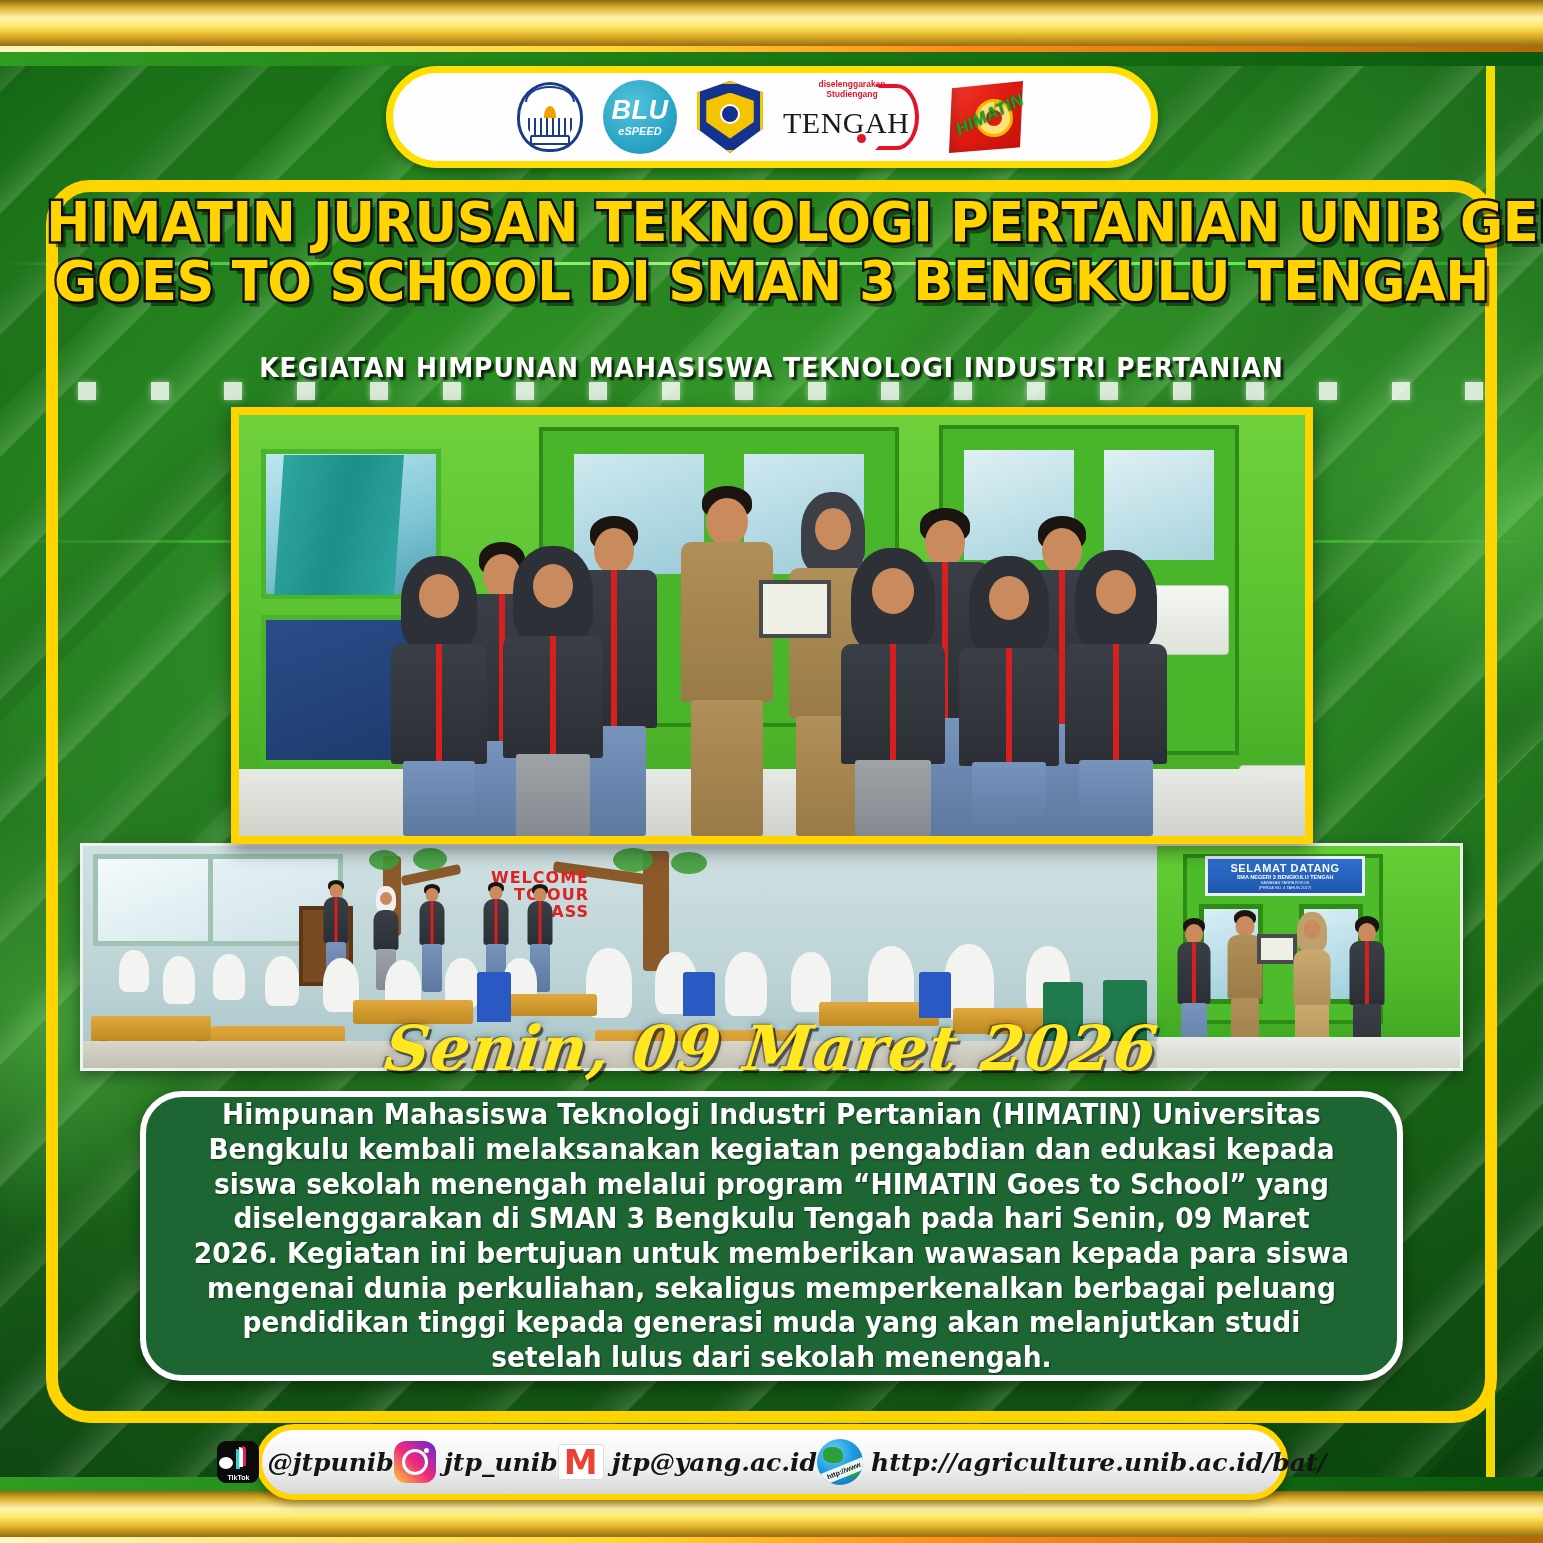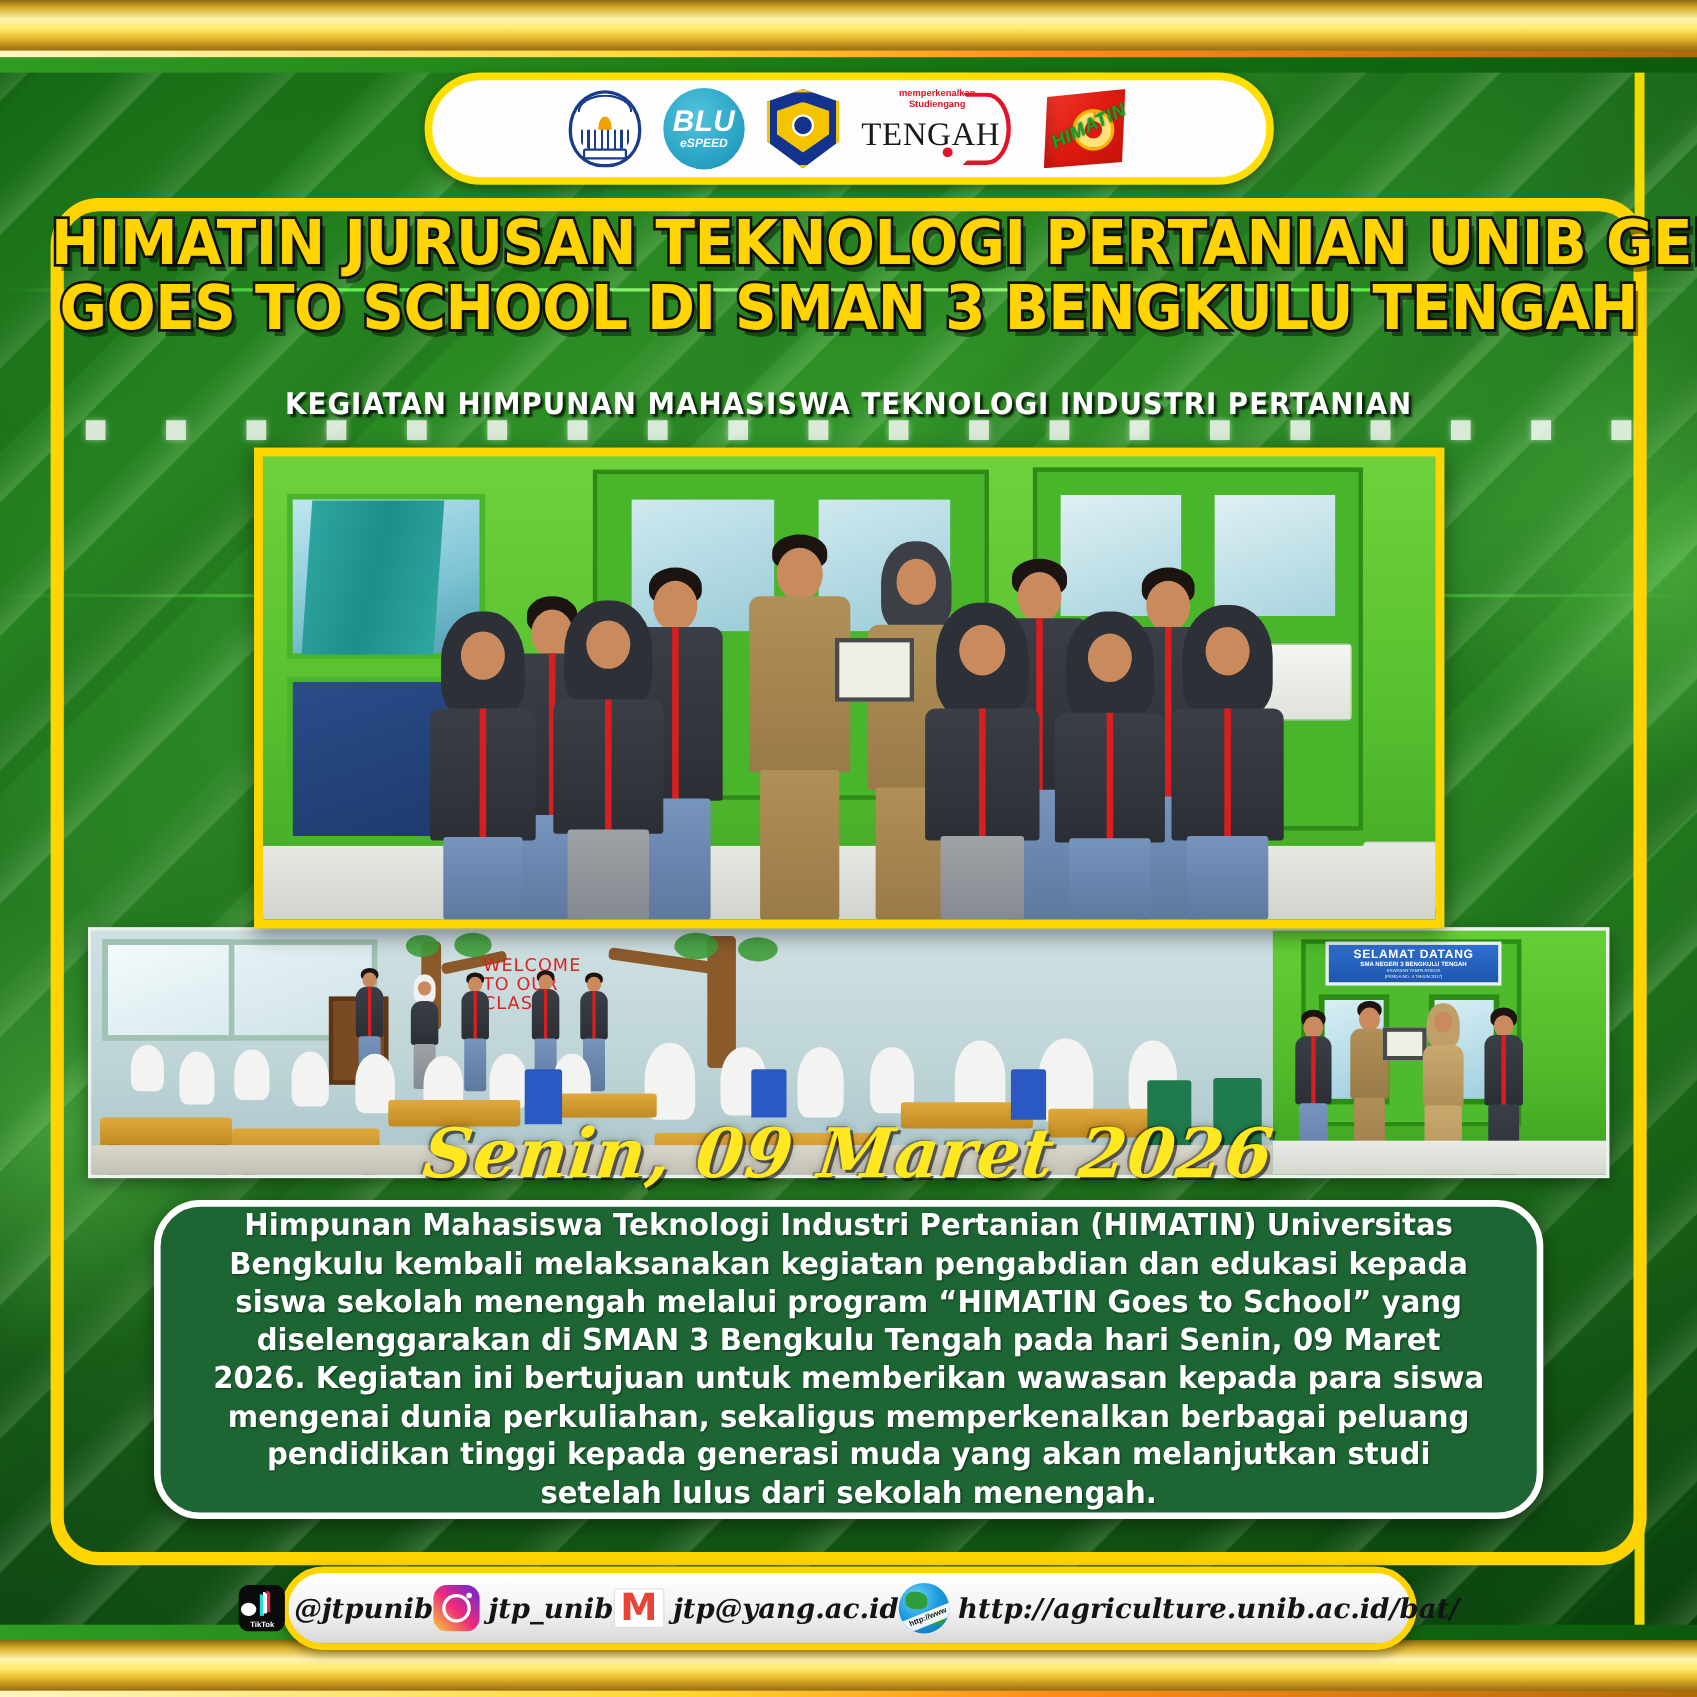--- a/index.html
+++ b/index.html
@@ -298,22 +298,22 @@
   .cert {
     position:absolute; background:#eef0e6; border: 4px solid #4a4a4a;
   }
   .ac-unit { position:absolute; background: linear-gradient(180deg,#f4f6f2,#dfe3db); border-radius:4px; border:1px solid #c4c8bf; }
 
   
   .cl-wall { background: linear-gradient(180deg,#cfe0e2 0%, #bcd3d6 60%, #a9c4c7 100%); }
   .mural-tree { position:absolute; background: #8a5a2b; border-radius: 4px; }
   .mural-leaf { position:absolute; background:#3f9e3a; border-radius: 50%; opacity:.9; }
   .mural-txt {
-    position:absolute; color:#d22; font-weight:400; font-family:"DejaVu Sans", sans-serif;
-    line-height:1.05; letter-spacing:1px; text-align:left;
+    position:absolute; color:#d22; font-weight:700; font-family:"DejaVu Sans", sans-serif;
+    line-height:1.05; letter-spacing:1px; text-align:right;
   }
   .desk { position:absolute; background: linear-gradient(180deg,#e0a83c,#c08a22); border-radius:3px; }
   .desk-leg { position:absolute; background:#b07d1c; }
   .student { position:absolute; bottom:0; }
   .student .jilbab { position:absolute; left:50%; transform:translateX(-50%); background:#f3f4f2; border-radius:48% 48% 22% 22%; }
   .chair-blue { position:absolute; background:#2a59c4; border-radius:3px 3px 0 0; }
   .chair-green { position:absolute; background:#1f7a4e; border-radius:3px 3px 0 0; }
 
   .sign-blue {
     position:absolute; background: linear-gradient(180deg,#2f6fd0,#1e56ac);
@@ -476,21 +476,21 @@
     </div>
 
     <div class="logo lg-unib">
       <div class="crest"></div>
         <div class="inner"></div>
         <div class="dot"></div>
     </div>
 
     <div class="logo lg-acquin">
       <div class="small">
-        <span>memperkenalkan</span><br>
+        <span>diselenggarakan</span><br>
         <span>Studiengang</span>
       </div>
       <div class="word">TENGAH</div>
       <div class="arc"></div>
         <div class="reddot"></div>
     </div>
 
 
     <div class="logo lg-himatin">
       <div class="flag"></div>

